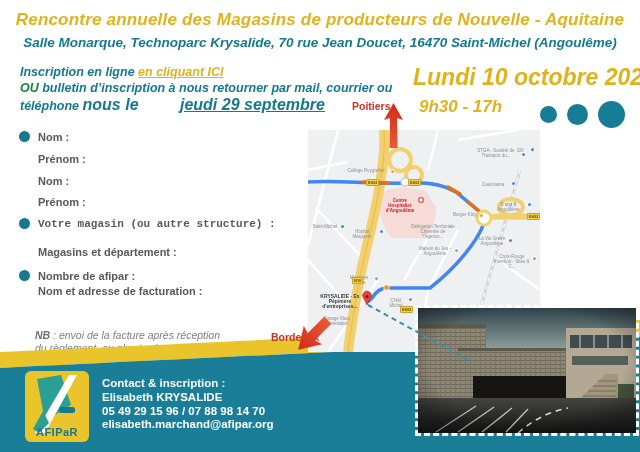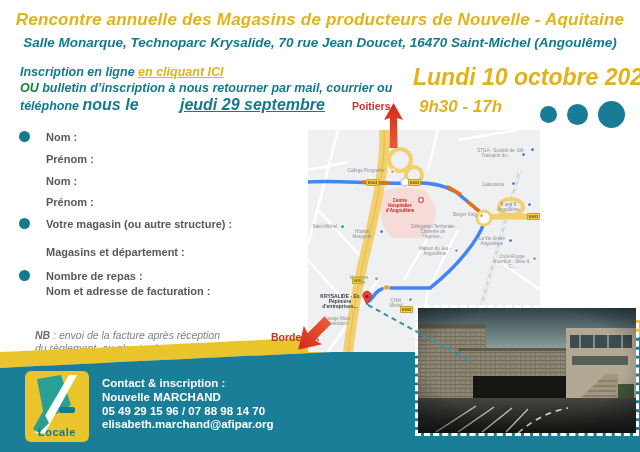--- a/index.html
+++ b/index.html
@@ -16,21 +16,21 @@
        font-size:12.5px;line-height:16px;}
   .reg .lnk{color:#e0b31c;text-decoration:underline;cursor:pointer;}
   .reg .or{color:#15803d;}
   .reg .big{font-size:16px;}
   .reg .bigu{font-size:16px;text-decoration:underline;margin-left:37px;}
   
   .evdate{left:413px;top:64px;font-size:23px;font-weight:bold;font-style:italic;color:#e0b31c;white-space:nowrap;}
   .evtime{left:419px;top:97px;font-size:17px;font-weight:bold;font-style:italic;color:#e0b31c;}
   .dot{border-radius:50%;background:#177d97;}
   
-  .frow{left:38px;width:280px;font-size:11px;font-weight:bold;color:#58595b;margin-left:8px;}
+  .frow{left:38px;width:280px;font-size:11px;font-weight:bold;color:#58595b;}
   .bullet{left:19px;width:11px;height:11px;border-radius:50%;background:#15798f;}
   
   .note{left:35px;top:329px;width:260px;font-size:10.5px;font-style:italic;color:#7f8083;line-height:13px;}
   .note b{color:#6e6f72;}
   .note u{text-decoration:underline;}
   
   .city{font-weight:bold;color:#c9342a;font-size:10.5px;text-align:right;}
   
   .map{left:308px;top:130px;width:232px;height:222px;background:#eef0f2;overflow:hidden;}
   .map .poi{position:absolute;text-align:center;color:#8b8e91;font-size:4.5px;line-height:5px;}
@@ -70,24 +70,24 @@
 <div class="abs dot" style="left:540px;top:106px;width:17px;height:17px;"></div>
 <div class="abs dot" style="left:567px;top:104px;width:21px;height:21px;"></div>
 <div class="abs dot" style="left:598px;top:101px;width:27px;height:27px;"></div>
 
 <div class="abs bullet" style="top:131px;"></div>
 <div class="abs frow" style="top:131px;">Nom :</div>
 <div class="abs frow" style="top:153px;">Prénom :</div>
 <div class="abs frow" style="top:175px;">Nom :</div>
 <div class="abs frow" style="top:196px;">Prénom :</div>
 <div class="abs bullet" style="top:218px;"></div>
-<div class="abs frow" style="top:218px;">Votre magasin (ou autre structure) :</div>
+<div class="abs frow" style="top:218px;font-family:Liberation Mono, monospace;">Votre magasin (ou autre structure) :</div>
 <div class="abs frow" style="top:246px;">Magasins et département :</div>
 <div class="abs bullet" style="top:270px;"></div>
-<div class="abs frow" style="top:270px;">Nombre de repas :</div>
+<div class="abs frow" style="top:270px;">Nombre de afipar :</div>
 <div class="abs frow" style="top:285px;">Nom et adresse de facturation :</div>
 
 <div class="abs note">
   <b>NB</b><span> : envoi de la facture après réception</span><br>
   <span>du règlement, </span><u>au plus tard</u><span> sur place</span>
 </div>
 
 <div class="abs map" style="z-index:2;">
   <svg style="position:absolute;left:0;top:0;" width="232" height="222" viewBox="0 0 232 222">
 
@@ -253,20 +253,20 @@
   <line x1="8" y1="5" x2="112" y2="62" stroke="#2f93ab" stroke-width="2" stroke-dasharray="5,4"></line>
 </svg>
 
 <div class="abs logo" style="z-index:5;">
   <svg width="64" height="71" viewBox="0 0 64 71" style="position:absolute;left:0;top:0;">
     <path d="M12,8 L36,4 L46,34 L20,50 Z" fill="#2aa095"></path>
     <path d="M10,62 L44,4 L52,4 L20,62 Z" fill="#ffffff"></path>
     <rect x="34" y="36" width="16" height="6" rx="2" fill="#15798f"></rect>
     <path d="M8,58 L18,40 L24,52 L14,62 Z" fill="#2aa095"></path>
   </svg>
-  <div class="logo-text">Locale</div>
+  <div class="logo-text">AFIPaR</div>
 </div>
 <div class="abs contact" style="z-index:5;">
   <div>Contact &amp; inscription :</div>
-  <div>Nouvelle MARCHAND</div>
+  <div>Elisabeth KRYSALIDE</div>
   <div>05 49 29 15 96 / 07 88 98 14 70</div>
   <div>elisabeth.marchand@afipar.org</div>
 </div>
 
 </body></html>

